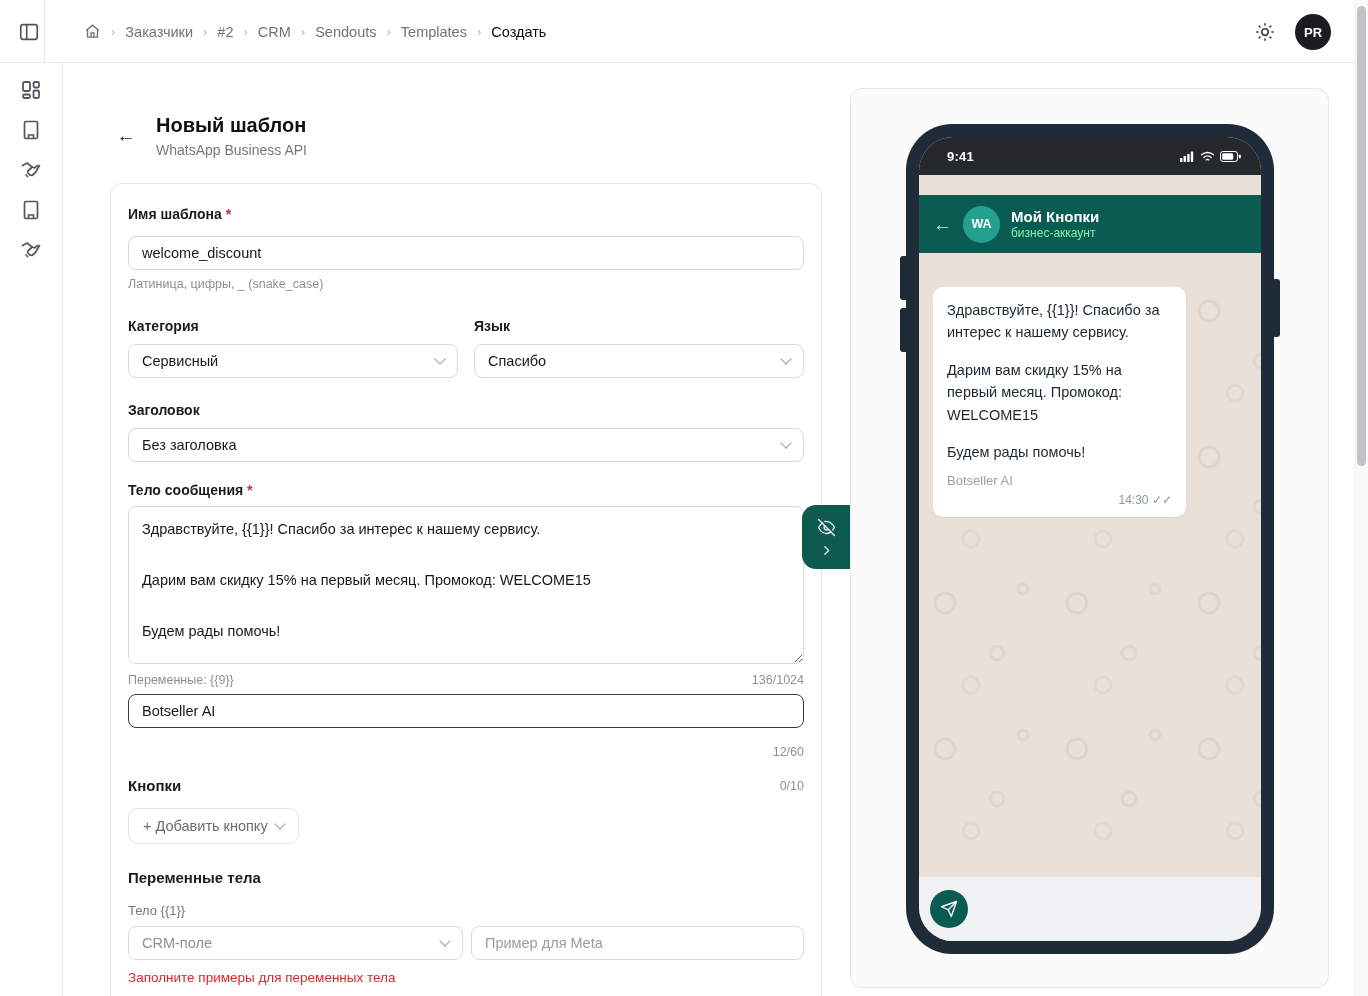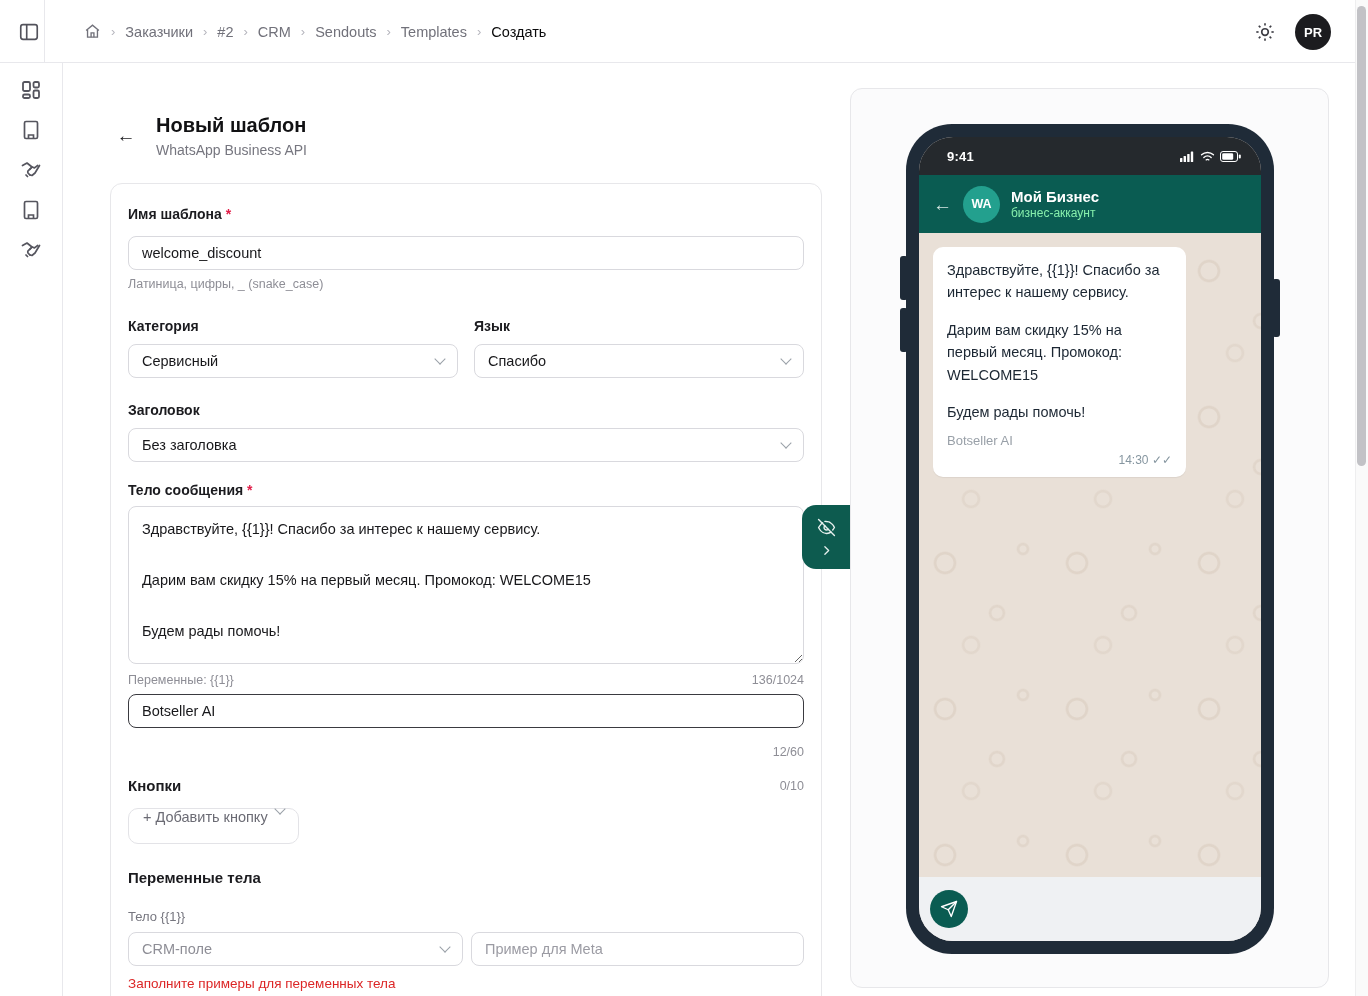--- a/index.html
+++ b/index.html
@@ -83,21 +83,21 @@
   .two-col { display:flex; gap:16px; }
   .two-col > div { flex:1; }
   .t-area {
     width:100%; height:158px; border:1px solid #d9d9de; border-radius:8px;
     padding:10px 13px; font-size:14.5px; line-height:1.75; color:#18181b;
     resize:vertical; outline:none; font-family:"Liberation Sans", sans-serif;
   }
   .row-between { display:flex; justify-content:space-between; align-items:center; }
   .section-h { font-size:15px; font-weight:bold; color:#1b1b1f; line-height:20px; }
   .add-btn {
-    display:inline-flex; align-items:flex-start; gap:8px; height:36px; padding:0 14px;
+    display:inline-flex; align-items:center; gap:8px; height:36px; padding:0 14px;
     border:1px solid #e3e3e7; border-radius:10px; background:#fff; cursor:pointer;
     font-size:14.5px; color:#6b6b74; font-family:"Liberation Sans", sans-serif;
   }
   .err { font-size:13.5px; color:#dc2626; line-height:16px; }
   .sub-label { font-size:13px; color:#76767f; line-height:18px; }
   .vars-row { display:flex; gap:8px; }
   .vars-row .select { width:335px; flex:none; }
   .vars-row .t-input { flex:1; }
   .t-input::placeholder { color:#9b9ba3; }
   .clipped-row { position:absolute; top:990px; font-size:13.5px; color:#9b9ba3; white-space:nowrap; }
@@ -107,21 +107,21 @@
     position:absolute; left:850px; top:88px; width:479px; height:900px;
     background:#fbfbfc; border:1px solid #e7e7ea; border-radius:12px; z-index:2;
   }
   .phone {
     position:absolute; left:55px; top:35px; width:368px; height:830px;
     background:#1f2b38; border-radius:46px; padding:13px; z-index:2;
   }
   .side-btn { position:absolute; background:#1f2b38; border-radius:3px; z-index:1; }
   .screen {
     width:100%; height:100%; border-radius:34px; overflow:hidden;
-    display:flex; flex-direction:column; background:#e9e0d7;
+    display:flex; flex-direction:column; background:#e9e0d7;gap:20px;
   }
   .statusbar {
     height:38px; background:#25292d; color:#fff; flex:none;
     display:flex; align-items:center; justify-content:space-between; padding:0 20px 0 28px;
   }
   .status-time { font-size:13px; font-weight:bold; letter-spacing:.2px; }
   .status-icons { display:flex; align-items:center; gap:5px; }
   .wa-header {
     height:58px; background:#0a5c52; flex:none;
     display:flex; align-items:center; padding:0 14px; gap:11px; color:#fff;
@@ -338,38 +338,38 @@
 
   <div class="f-label" style="margin-top:18px">
     <span>Тело сообщения</span> <span class="req">*</span>
   </div>
   <textarea class="t-area" style="margin-top: 6px;">Здравствуйте, {{1}}! Спасибо за интерес к нашему сервису.
 
 Дарим вам скидку 15% на первый месяц. Промокод: WELCOME15
 
 Будем рады помочь!</textarea>
   <div class="row-between" style="margin-top:4px">
-    <span class="hint" style="margin-top:0">Переменные: {{1}}</span>
+    <span class="hint" style="margin-top:0">Переменные: {{9}}</span>
     <span class="counter">136/1024</span>
   </div>
 
   <input class="t-input focused" style="margin-top: 6px;" value="Botseller AI">
   <div class="counter" style="margin-top:16px">12/60</div>
 
   <div class="row-between" style="margin-top:16px">
     <span class="section-h">Кнопки</span>
     <span class="counter">0/10</span>
   </div>
   <button class="add-btn" style="margin-top:12px">
     <span>+ Добавить кнопку</span>
     <span class="chev"></span>
   </button>
 
   <div class="section-h" style="margin-top:24px">Переменные тела</div>
-  <div class="sub-label" style="margin-top:20px">Тело {{1}}</div>
+  <div class="sub-label" style="margin-top:14px">Тело {{1}}</div>
   <div class="vars-row" style="margin-top:6px">
     <div class="select">
       <span class="ph">CRM-поле</span>
       <span class="chev"></span>
     </div>
     <input class="t-input" placeholder="Пример для Meta" style="">
   </div>
   <div class="err" style="margin-top:10px">Заполните примеры для переменных тела</div>
 </section>
 
@@ -410,21 +410,21 @@
                 <rect x="18.8" y="3.4" width="2" height="4.2" rx="1" fill="#fff"></rect>
               </svg>
           </span>
         </span>
       </div>
 
       <div class="wa-header">
         <span class="wa-back">←</span>
         <span class="wa-avatar">WA</span>
         <span>
-          <div class="wa-title">Мой Бизнес</div>
+          <div class="wa-title">Мой Кнопки</div>
           <div class="wa-sub">бизнес-аккаунт</div>
         </span>
       </div>
 
       <div class="chat">
         <div class="bubble">
           <p>Здравствуйте, {{1}}! Спасибо за интерес к нашему сервису.</p>
           <p>Дарим вам скидку 15% на первый месяц. Промокод: WELCOME15</p>
           <p>Будем рады помочь!</p>
           <div class="bubble-footer">Botseller AI</div>

